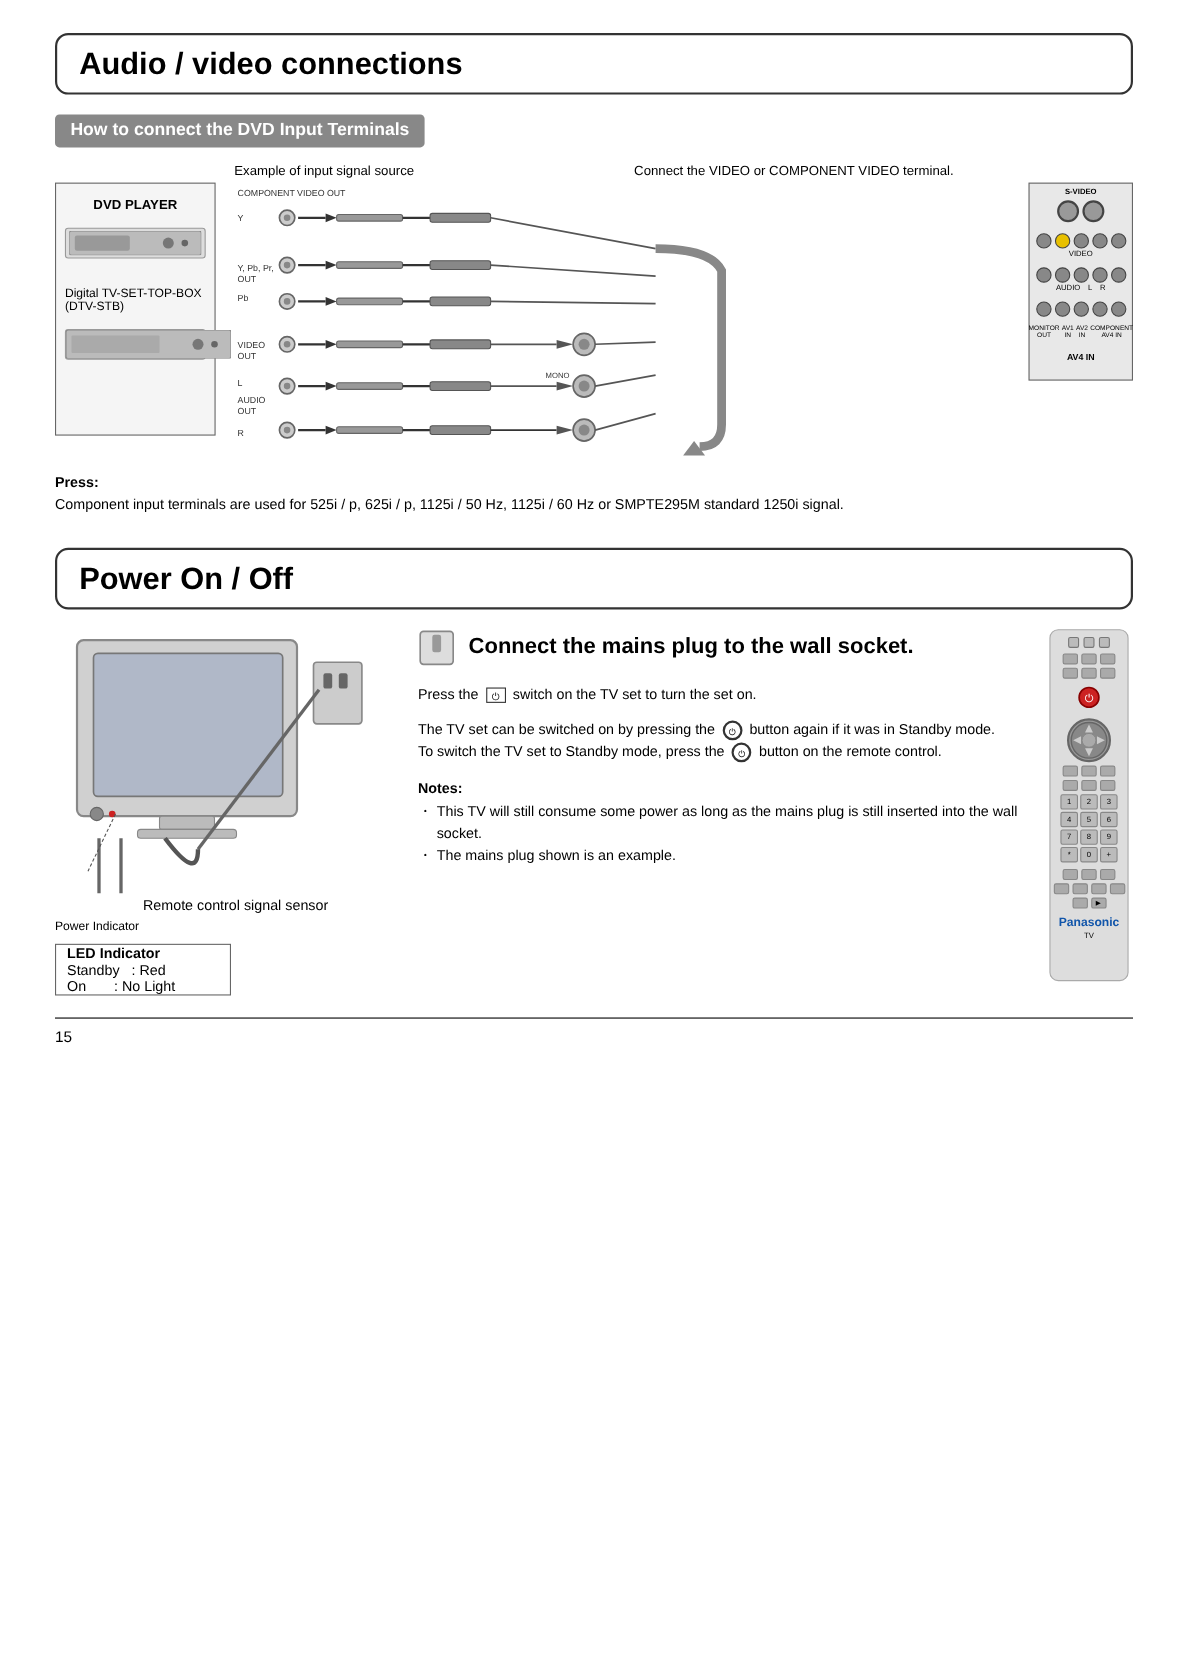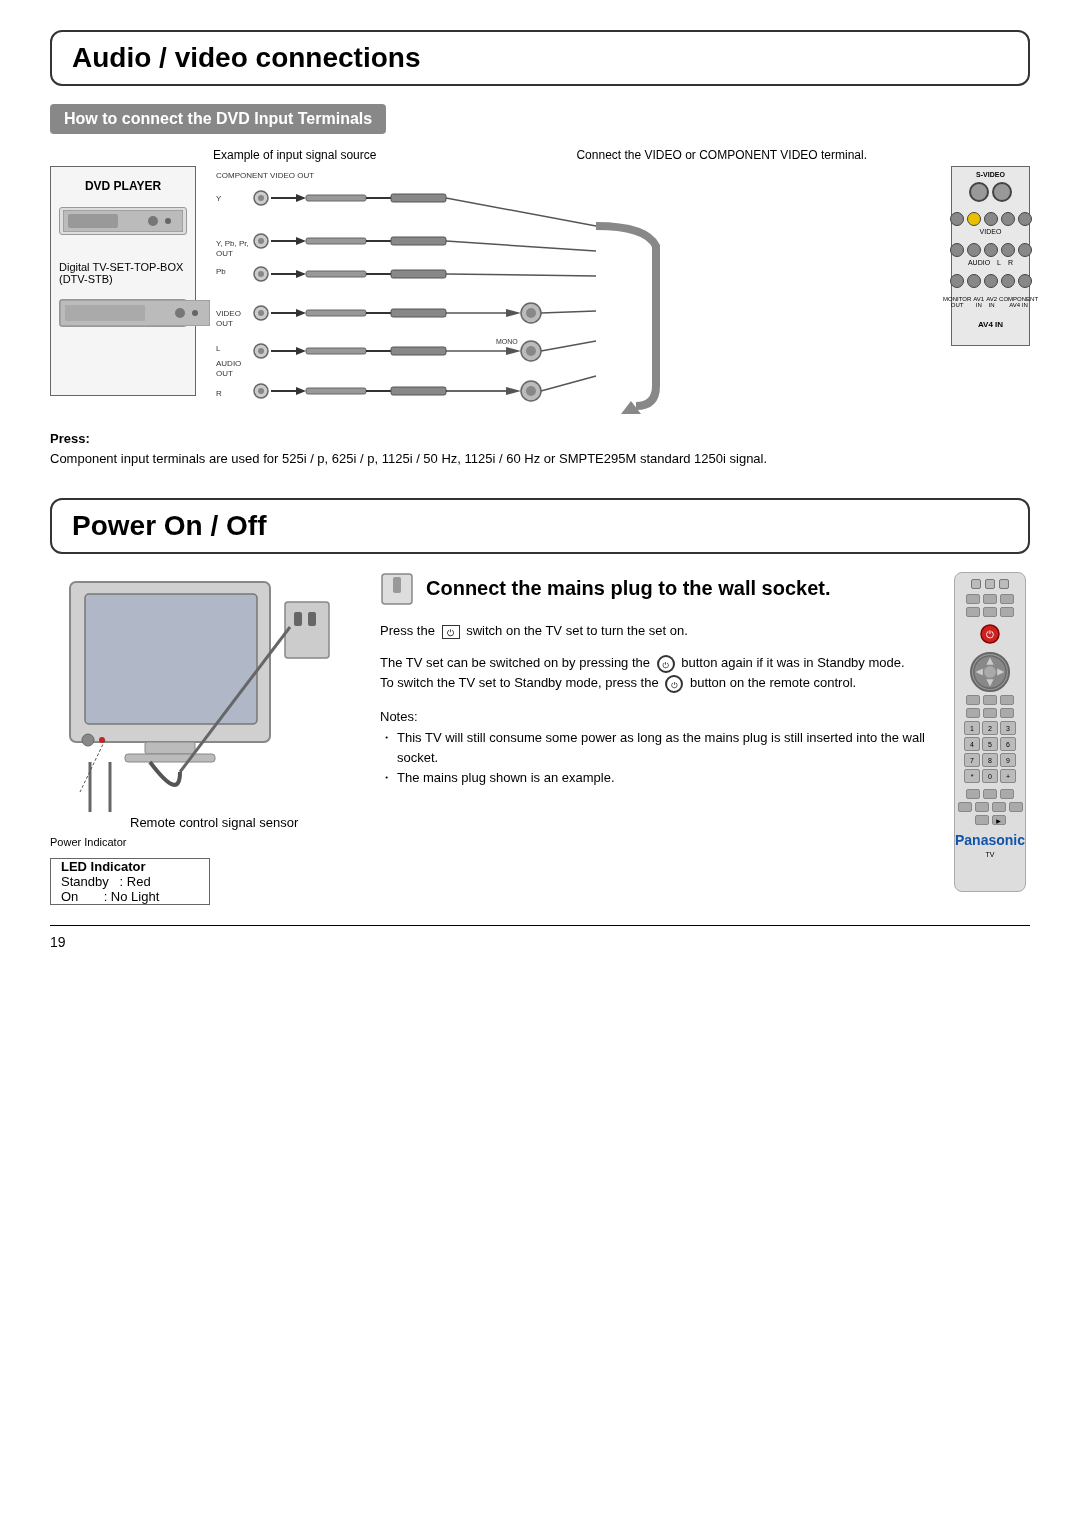--- a/index.html
+++ b/index.html
@@ -86,21 +86,21 @@
 
     .dtv-device {
       border: 1px solid #999;
       background: #ccc;
       height: 28px;
       border-radius: 3px;
     }
 
     
     .terminal-panel {
-      width: 79px;
+      width: 95px;
       min-height: 180px;
       border: 1px solid #666;
       background: #e8e8e8;
       display: flex;
       flex-direction: column;
       align-items: center;
       padding: 4px;
       font-size: 8px;
       gap: 2px;
     }
@@ -195,21 +195,21 @@
       font-size: 13px;
       line-height: 1.55;
     }
 
     .power-notes {
       font-size: 13px;
       line-height: 1.55;
     }
 
     .notes-bold {
-      font-weight: normal;
+      font-weight: bold;
     }
 
     .bullet-item {
       display: flex;
       flex-direction: row;
       gap: 4px;
     }
 
     
     .remote-area {
@@ -291,21 +291,21 @@
       background: #bbb;
       border: 1px solid #888;
       border-radius: 2px;
       font-size: 7px;
       display: flex;
       align-items: center;
       justify-content: center;
     }
 
     .remote-brand {
-      font-size: 14px;
+      font-size: 11px;
       font-weight: bold;
       color: #1155aa;
       margin-top: 4px;
     }
 
     
     .power-middle {
       flex: 1;
     }
 
@@ -707,13 +707,13 @@
 
         <div class="remote-brand">Panasonic</div>
         <div style="font-size:7px;">TV</div>
       </div>
     </div>
 
   </div>
 </div>
 
 <hr class="horizontal-rule">
-<div class="page-number" style="position:relative; bottom:auto; left:auto; margin-top:8px;">19</div>
+<div class="page-number" style="position:relative; bottom:auto; left:auto; margin-top:8px;">15</div>
 
 </body></html>

